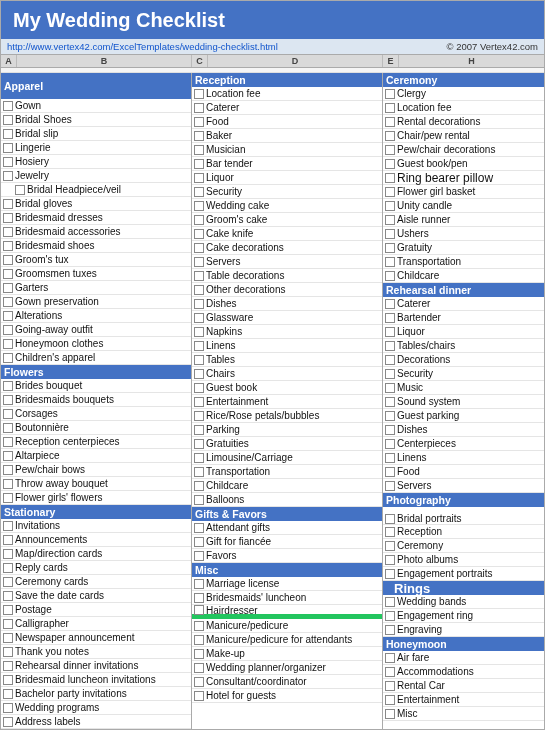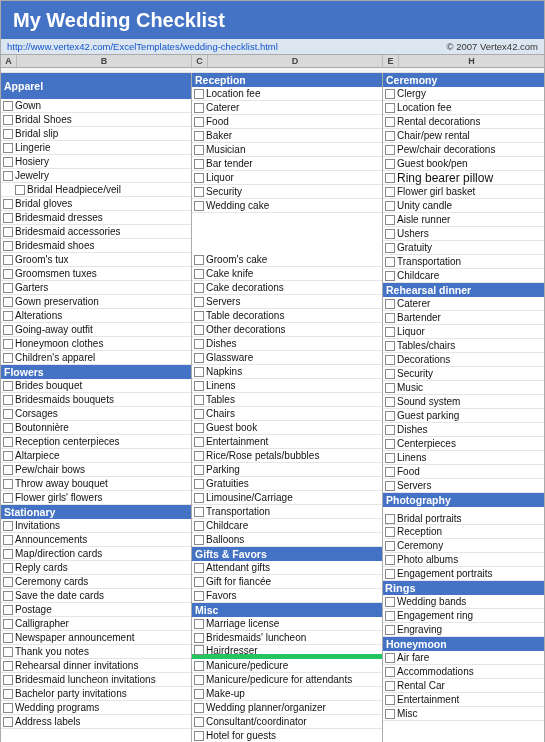--- a/index.html
+++ b/index.html
@@ -277,21 +277,21 @@
           <span class="it" style="font-size:10px;color:#111;">Liquor</span>
         </div>
       <div style="display:flex;align-items:center;height:14px;padding:0 2px;border-bottom:1px solid #e5e5e5;cursor:pointer;">
           <div class="cb" style="width:10px;height:10px;border:1px solid #888;background:white;margin-right:2px;flex-shrink:0;"></div>
           <span class="it" style="font-size:10px;color:#111;">Security</span>
         </div>
       <div style="display:flex;align-items:center;height:14px;padding:0 2px;border-bottom:1px solid #e5e5e5;cursor:pointer;">
           <div class="cb" style="width:10px;height:10px;border:1px solid #888;background:white;margin-right:2px;flex-shrink:0;"></div>
           <span class="it" style="font-size:10px;color:#111;">Wedding cake</span>
         </div>
-      <div style="display:flex;align-items:center;height:14px;padding:0 2px;border-bottom:1px solid #e5e5e5;cursor:pointer;margin-top:40px;">
+      <div style="display:flex;align-items:center;height:14px;padding:0 2px;border-bottom:1px solid #e5e5e5;cursor:pointer;">
           <div class="cb" style="width:10px;height:10px;border:1px solid #888;background:white;margin-right:2px;flex-shrink:0;"></div>
           <span class="it" style="font-size:10px;color:#111;">Groom's cake</span>
         </div>
       <div style="display:flex;align-items:center;height:14px;padding:0 2px;border-bottom:1px solid #e5e5e5;cursor:pointer;">
           <div class="cb" style="width:10px;height:10px;border:1px solid #888;background:white;margin-right:2px;flex-shrink:0;"></div>
           <span class="it" style="font-size:10px;color:#111;">Cake knife</span>
         </div>
       <div style="display:flex;align-items:center;height:14px;padding:0 2px;border-bottom:1px solid #e5e5e5;cursor:pointer;">
           <div class="cb" style="width:10px;height:10px;border:1px solid #888;background:white;margin-right:2px;flex-shrink:0;"></div>
           <span class="it" style="font-size:10px;color:#111;">Cake decorations</span>
@@ -555,21 +555,21 @@
         </div>
       <div style="display:flex;align-items:center;height:14px;padding:0 2px;border-bottom:1px solid #e5e5e5;cursor:pointer;">
           <div class="cb" style="width:10px;height:10px;border:1px solid #888;background:white;margin-right:2px;flex-shrink:0;"></div>
           <span class="it" style="font-size:10px;color:#111;">Photo albums</span>
         </div>
       <div style="display:flex;align-items:center;height:14px;padding:0 2px;border-bottom:1px solid #e5e5e5;cursor:pointer;">
           <div class="cb" style="width:10px;height:10px;border:1px solid #888;background:white;margin-right:2px;flex-shrink:0;"></div>
           <span class="it" style="font-size:10px;color:#111;">Engagement portraits</span>
         </div>
 
-      <div style="background:#4472C4;color:white;font-weight:bold;font-size:11px;padding:1px 2px;height:14px;display:flex;align-items:center;">Rings</div>
+      <div style="background:#4472C4;color:white;font-weight:bold;font-size:13px;padding:1px 11px;height:14px;display:flex;align-items:center;">Rings</div>
       <div style="display:flex;align-items:center;height:14px;padding:0 2px;border-bottom:1px solid #e5e5e5;cursor:pointer;">
           <div class="cb" style="width:10px;height:10px;border:1px solid #888;background:white;margin-right:2px;flex-shrink:0;"></div>
           <span class="it" style="font-size:10px;color:#111;">Wedding bands</span>
         </div>
       <div style="display:flex;align-items:center;height:14px;padding:0 2px;border-bottom:1px solid #e5e5e5;cursor:pointer;">
           <div class="cb" style="width:10px;height:10px;border:1px solid #888;background:white;margin-right:2px;flex-shrink:0;"></div>
           <span class="it" style="font-size:10px;color:#111;">Engagement ring</span>
         </div>
       <div style="display:flex;align-items:center;height:14px;padding:0 2px;border-bottom:1px solid #e5e5e5;cursor:pointer;">
           <div class="cb" style="width:10px;height:10px;border:1px solid #888;background:white;margin-right:2px;flex-shrink:0;"></div>

